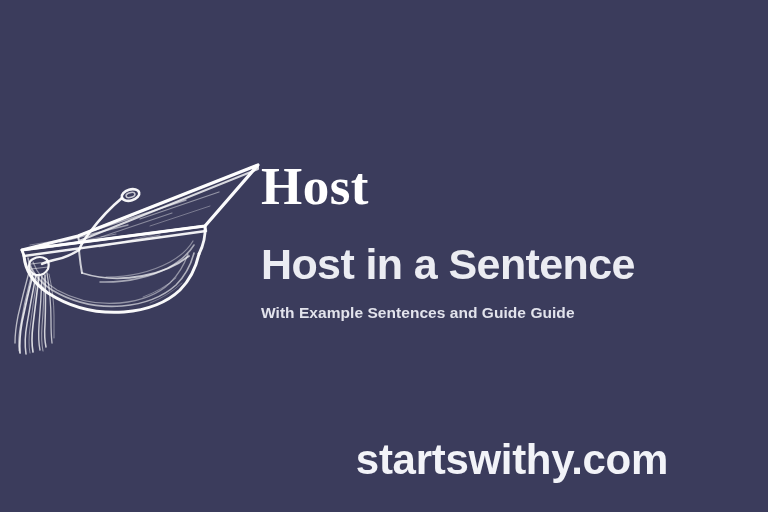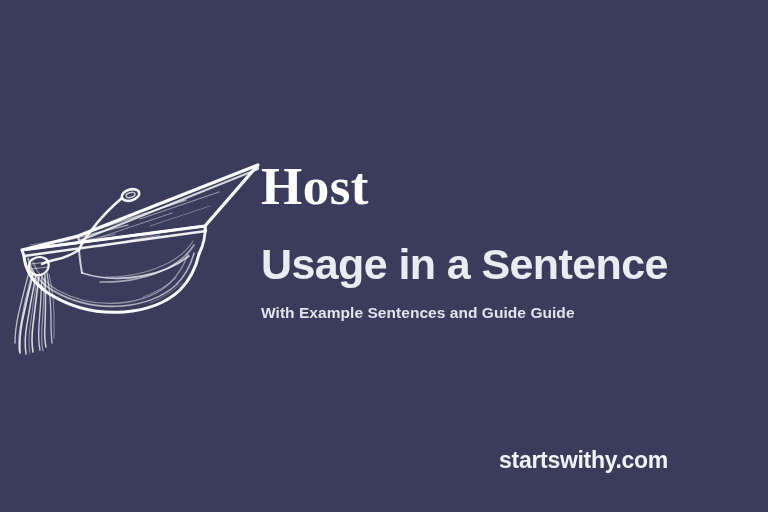--- a/index.html
+++ b/index.html
@@ -81,21 +81,21 @@
     margin-top: 16px;
   }
 
   
   #site-brand {
     position: absolute;
     right: 23px;
     top: 440px;
     font-family: "Liberation Sans", sans-serif;
     font-weight: 700;
-    font-size: 23px;
+    font-size: 42px;
     line-height: 40px;
     color: #f2f3f8;
     letter-spacing: -0.3px;
     text-align: right;
   }
 </style>
 </head>
 <body>
 
 <div id="card">
@@ -157,19 +157,19 @@
       <path d="M82 127 Q110 136 142 130 Q170 125 189 110" stroke-width="1.8" opacity="0.7"></path>
 
       <path d="M143 151 Q162 144 176 132" stroke-width="1" opacity="0.35"></path>
       <path d="M150 157 Q168 150 182 137" stroke-width="0.9" opacity="0.3"></path>
       <path d="M30 120 Q34 133 44 142" stroke-width="1" opacity="0.35"></path>
     </svg>
   </div>
 
   <div id="text-block">
     <div id="word-title">Host</div>
-    <div id="headline">Usage in a Sentence</div>
+    <div id="headline">Host in a Sentence</div>
     <div id="subtitle">With Example Sentences and Guide Guide</div>
   </div>
 
   <div id="site-brand">startswithy.com</div>
 
 </div>
 
 </body></html>

